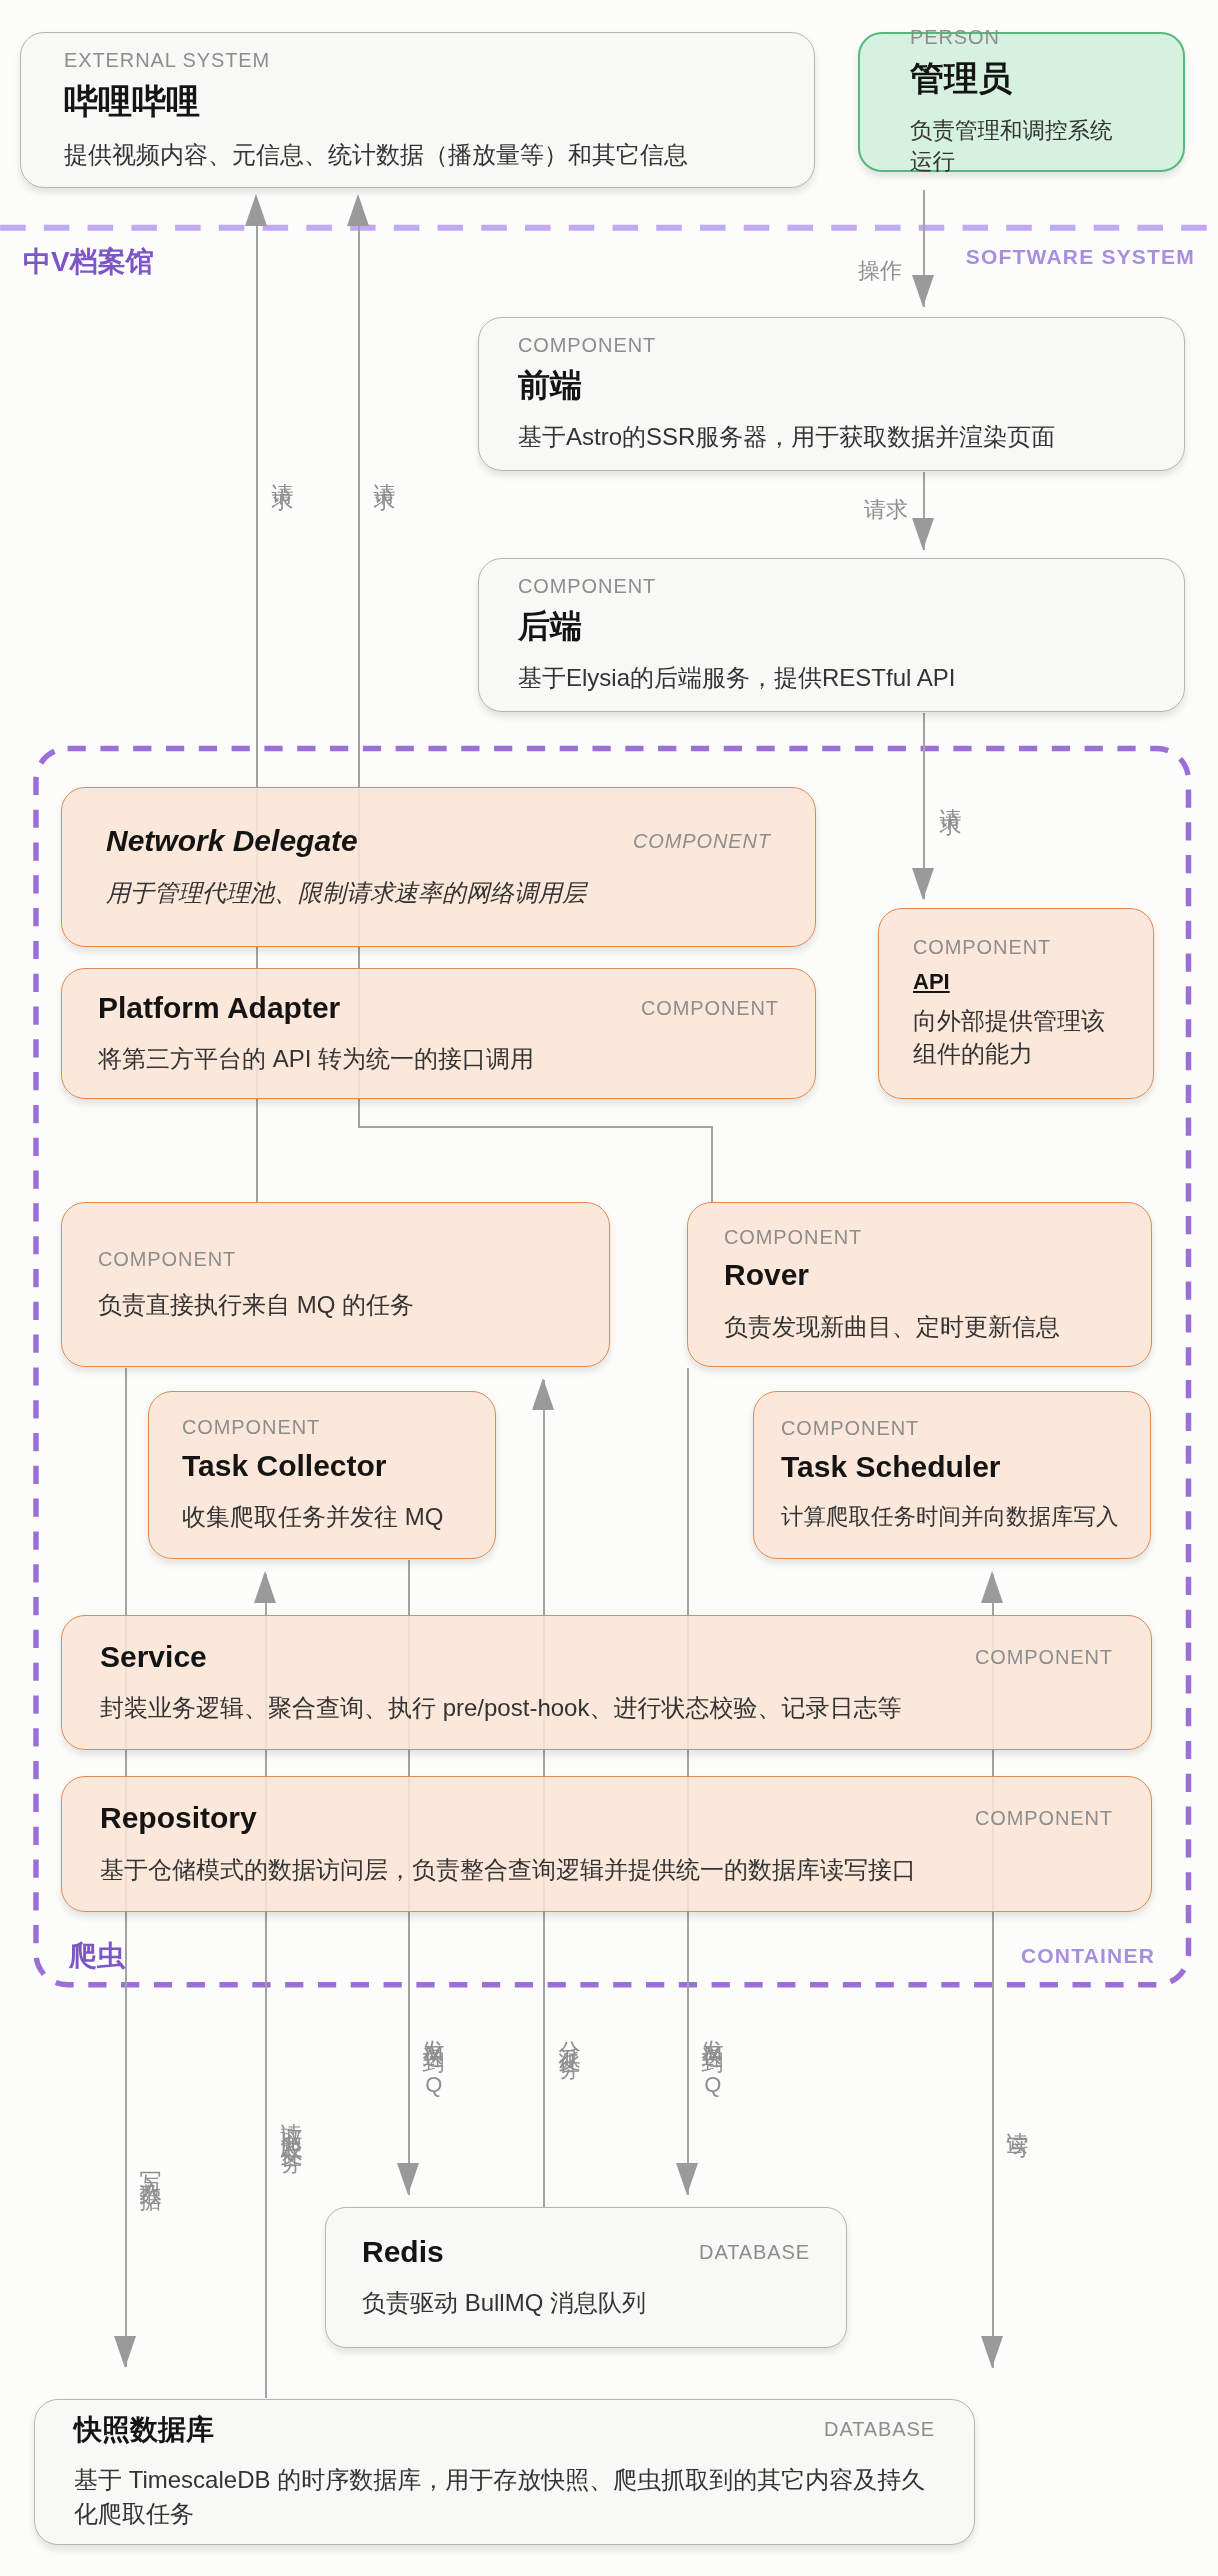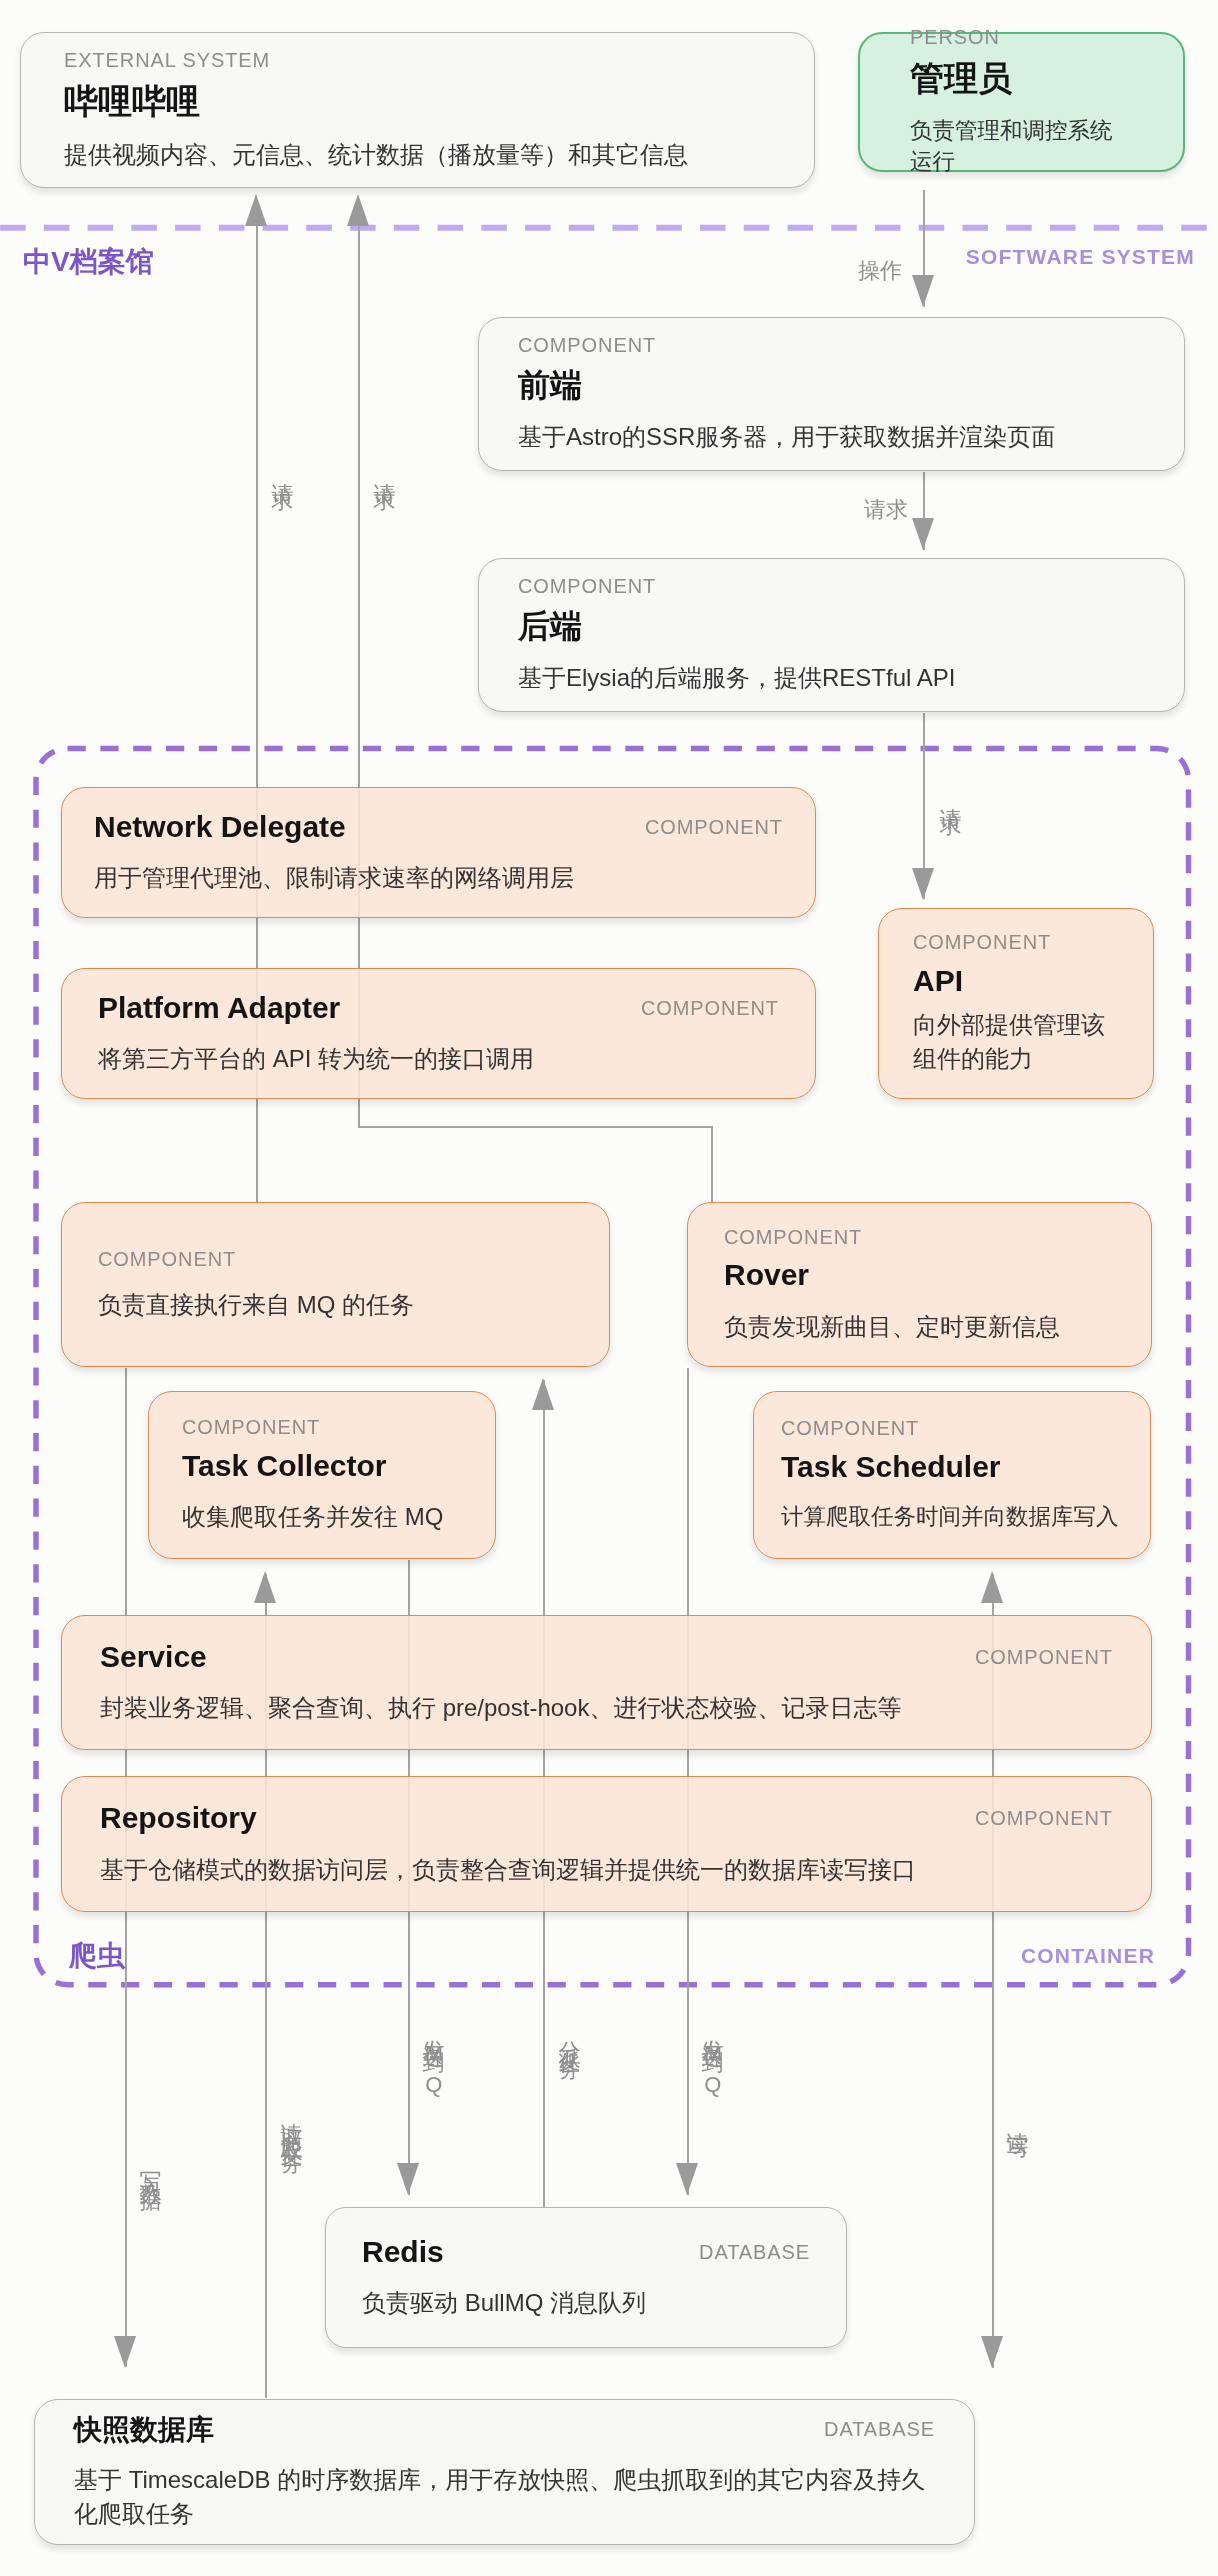--- a/index.html
+++ b/index.html
@@ -115,39 +115,39 @@
     <div class="title stack-gap-sm">前端</div>
     <div class="desc stack-gap-md">基于Astro的SSR服务器，用于获取数据并渲染页面</div>
   </div>
 
   <div class="node gray" style="left:478px;top:558px;width:707px;height:154px;padding:0 39px;">
     <div class="type-label">COMPONENT</div>
     <div class="title stack-gap-sm">后端</div>
     <div class="desc stack-gap-md">基于Elysia的后端服务，提供RESTful API</div>
   </div>
 
-  <div class="node orange" style="left:61px;top:787px;width:755px;height:131px;padding:0 32px;">
+  <div class="node orange" style="left:61px;top:787px;width:755px;height:160px;padding:0 44px;font-style:italic;">
     <div class="row">
       <div class="title" style="font-size:30px;">Network Delegate</div>
       <div class="type-label">COMPONENT</div>
     </div>
     <div class="desc stack-gap-md">用于管理代理池、限制请求速率的网络调用层</div>
   </div>
 
   <div class="node orange" style="left:61px;top:968px;width:755px;height:131px;padding:0 36px;">
     <div class="row">
       <div class="title" style="font-size:30px;">Platform Adapter</div>
       <div class="type-label">COMPONENT</div>
     </div>
     <div class="desc stack-gap-md">将第三方平台的 API 转为统一的接口调用</div>
   </div>
 
   <div class="node orange" style="left:878px;top:908px;width:276px;height:191px;padding:0 34px;">
     <div class="type-label">COMPONENT</div>
-    <div class="title stack-gap-sm" style="font-size:30px;">API</div>
+    <div class="title stack-gap-sm" style="font-size:22px;text-decoration:underline;">API</div>
     <div class="desc stack-gap-sm">向外部提供管理该组件的能力</div>
   </div>
 
   <div class="node orange" style="left:61px;top:1202px;width:549px;height:165px;padding:0 36px;">
     <div class="type-label">COMPONENT</div>
     <div class="desc stack-gap-md">负责直接执行来自 MQ 的任务</div>
   </div>
 
   <div class="node orange" style="left:687px;top:1202px;width:465px;height:165px;padding:0 36px;">
     <div class="type-label">COMPONENT</div>

